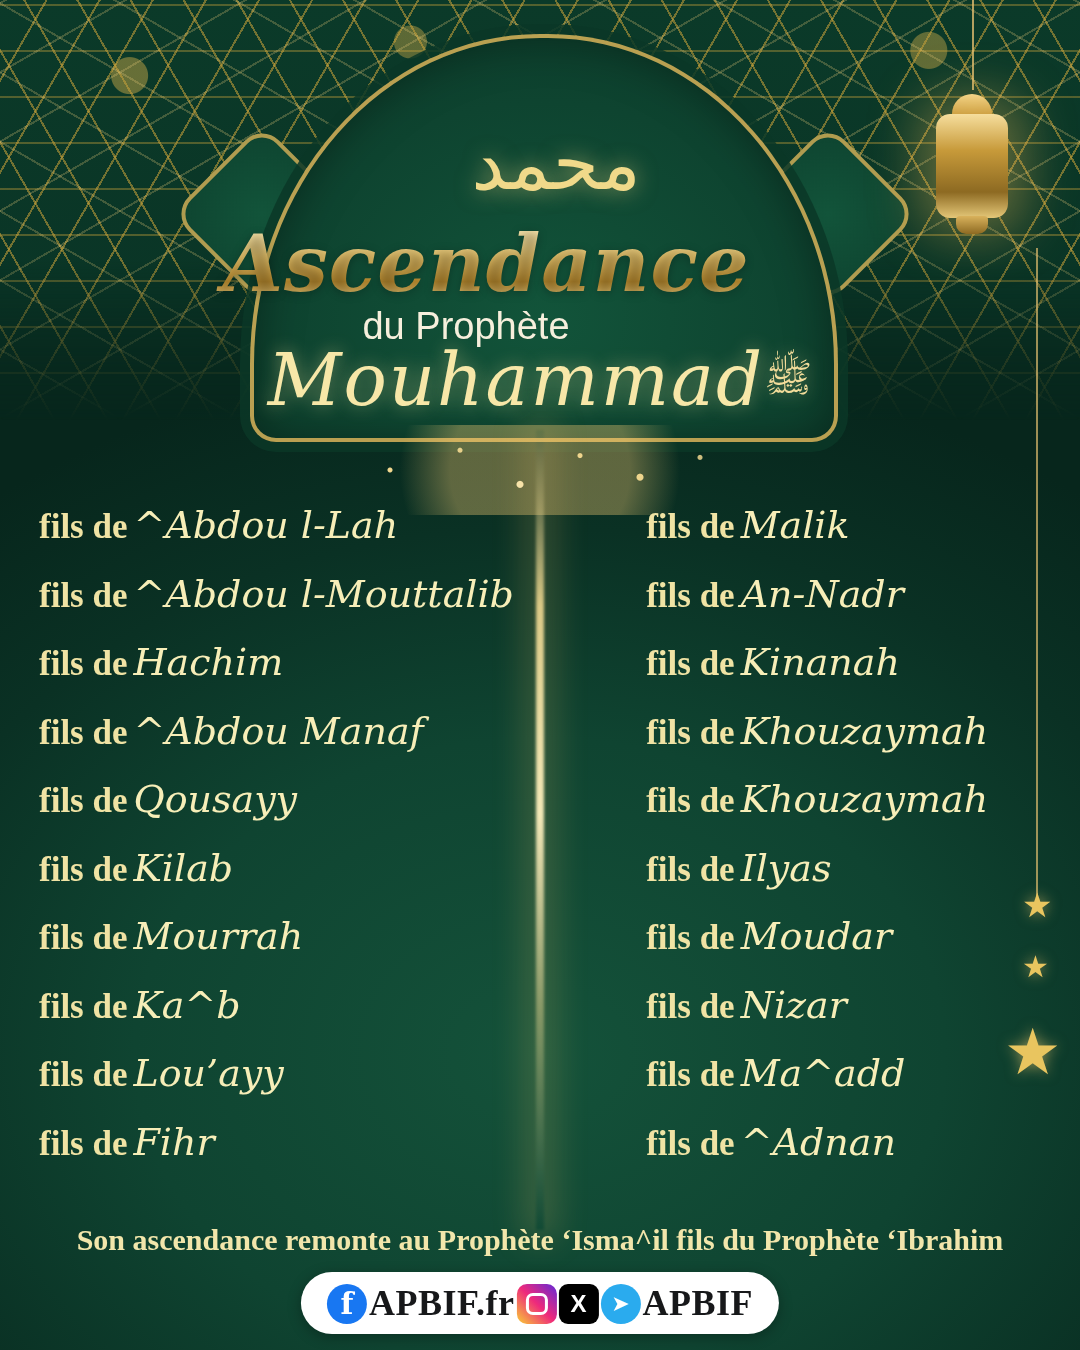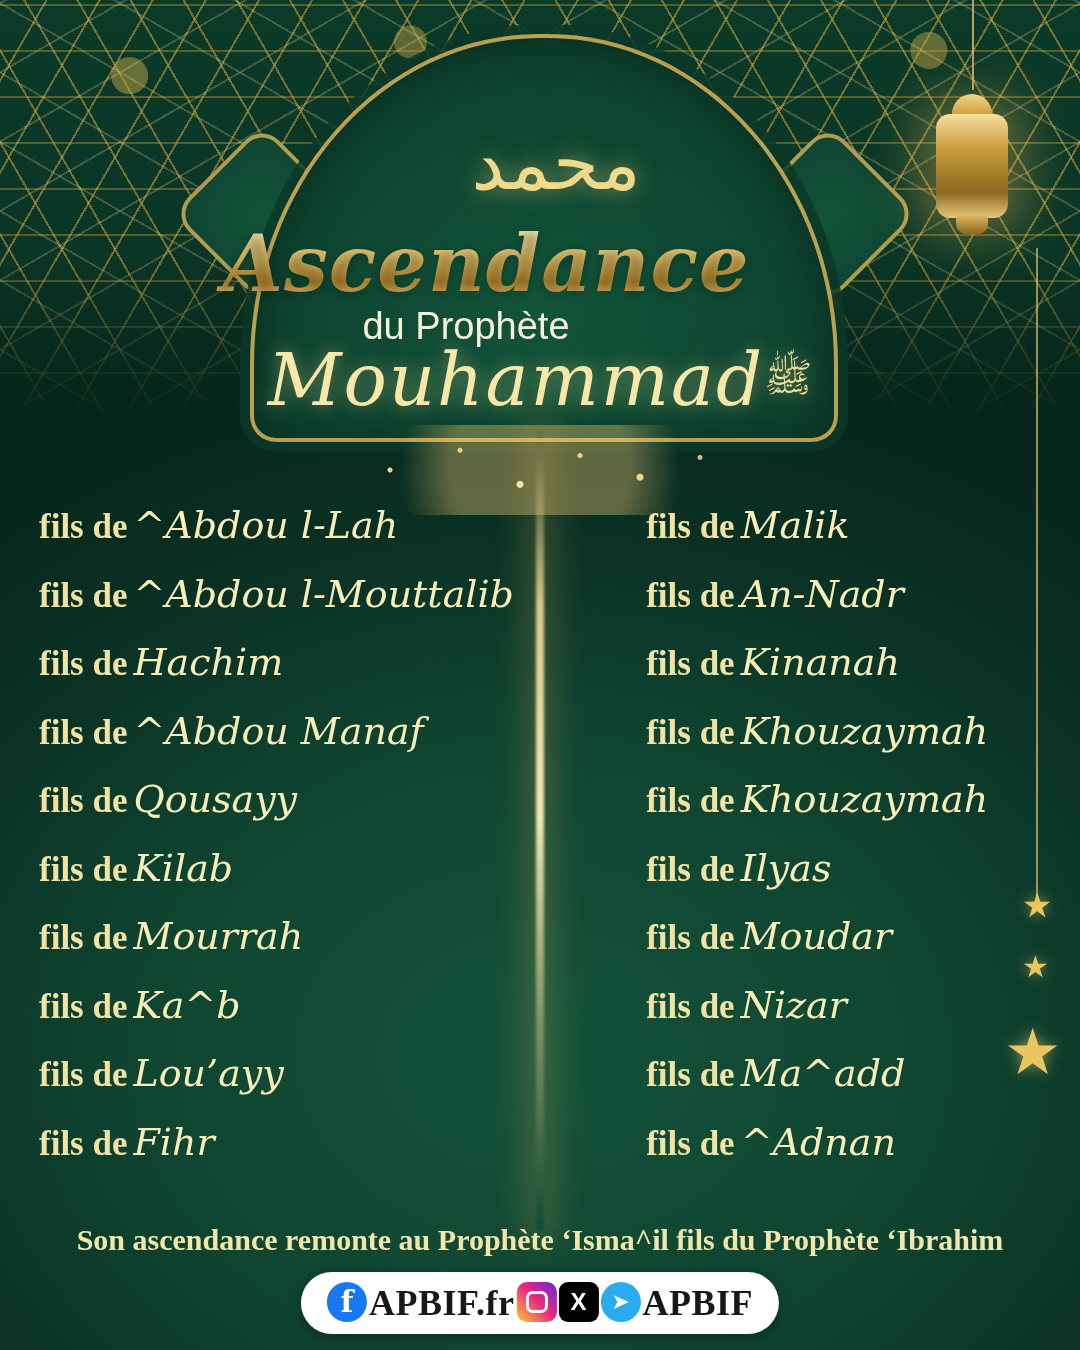--- a/index.html
+++ b/index.html
@@ -243,21 +243,21 @@
     color: #f2e6ab;
     margin-top: 8px;
   }
 
   
   .social {
     position: absolute;
     left: 50%; top: 1272px;
     transform: translateX(-50%);
     display: flex;
-    align-items: flex-start;
+    align-items: flex-end;
     gap: 2px;
     background: #ffffff;
     border-radius: 40px;
     padding: 10px 26px;
     box-shadow: 0 3px 14px rgba(0,0,0,0.3);
   }
   .social .handle {
     font-family: "Liberation Serif", serif;
     font-weight: bold;
     font-size: 36px;

